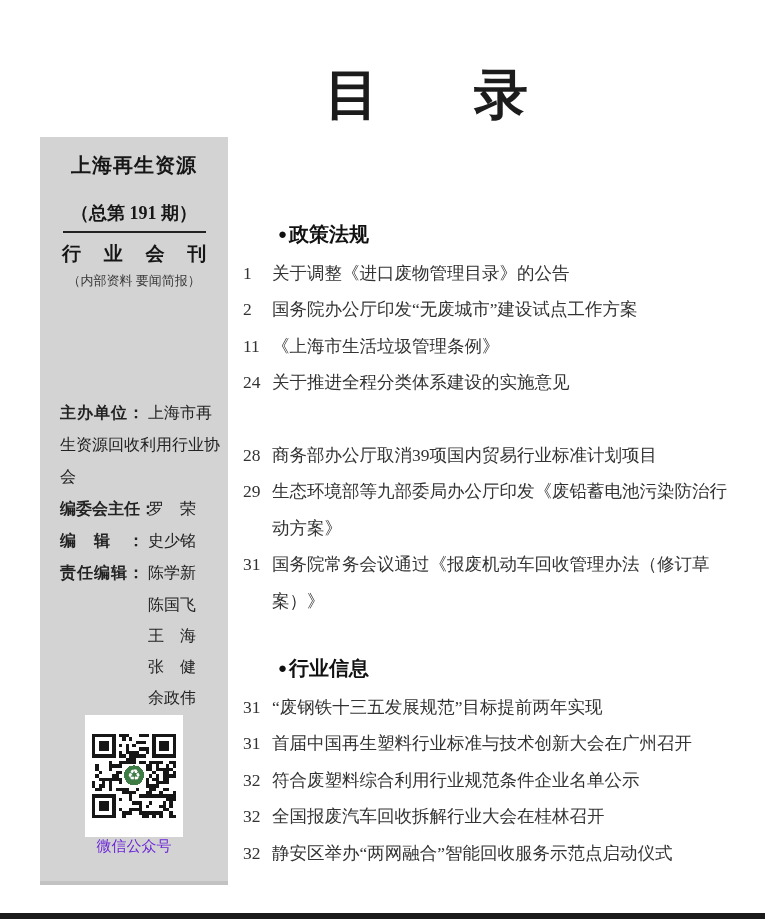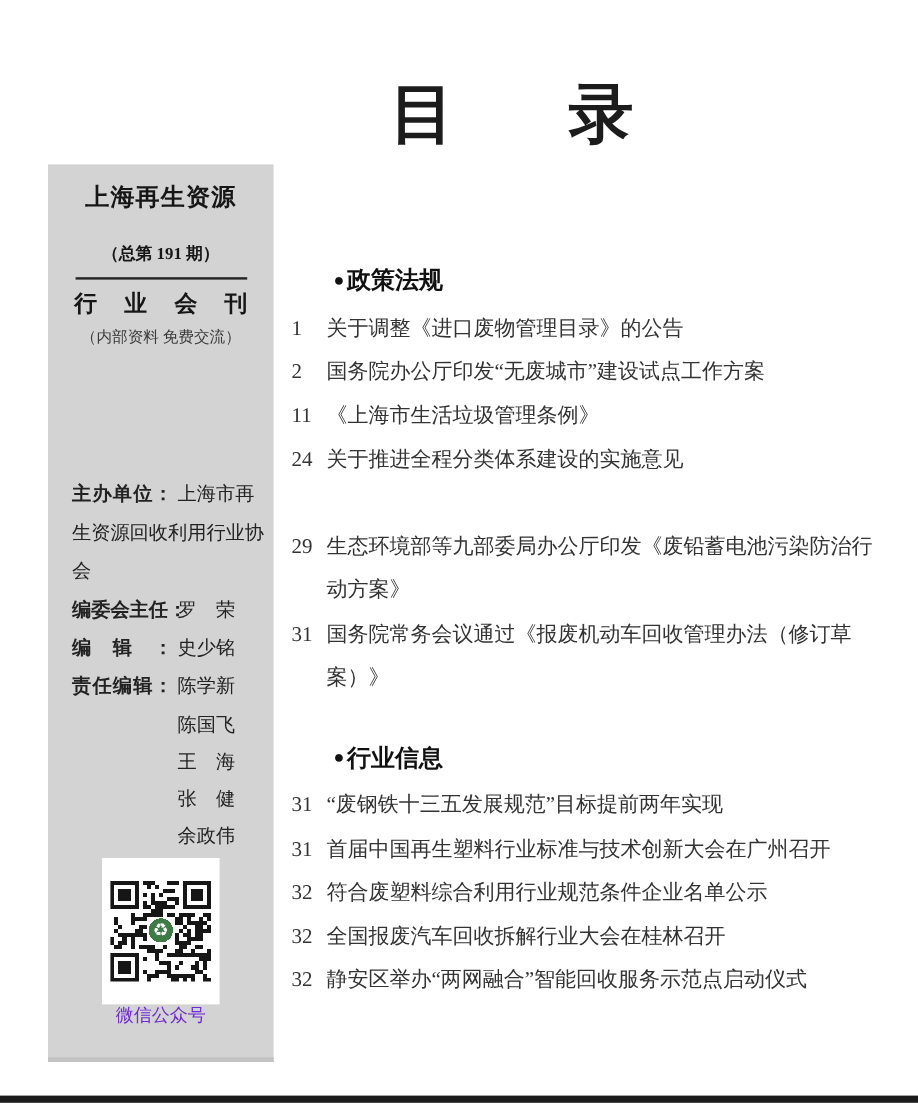--- a/index.html
+++ b/index.html
@@ -16,21 +16,21 @@
     font-size:54px;font-weight:700;color:#1c1c1c;line-height:1;
   }
   
   .sidebar{
     position:absolute;left:40px;top:137px;width:188px;height:748px;
     background:#d3d3d3;border-bottom:4px solid #c2c2c2;box-sizing:border-box;
   }
   .masthead{padding-top:16px;text-align:center;color:#161616;}
   .masthead .journal-name{font-size:20px;font-weight:700;line-height:24px;margin-bottom:14px;letter-spacing:1px;}
   .masthead .issue-line{font-size:18px;font-weight:700;line-height:24px;margin-bottom:14px;}
-  .masthead .total-line{font-size:14px;font-weight:700;line-height:24px;margin-top:24px;}
+  .masthead .total-line{font-size:18px;font-weight:700;line-height:24px;margin-top:24px;}
   .masthead-divider{width:143px;height:0;border-top:2px solid #222;margin:6px auto 8px auto;}
   .masthead .journal-type{font-size:19px;font-weight:700;letter-spacing:9px;line-height:26px;margin-bottom:4px;padding-left:9px;}
   .masthead .note{font-size:13px;color:#3a3a3a;line-height:20px;}
   .editorial{position:absolute;left:20px;top:260px;width:164px;font-size:16px;color:#222;}
   .ed-par{line-height:32px;margin:0 0 0 0;}
   .ed-label{
     display:inline-block;width:84px;margin-right:4px;
     font-weight:700;text-align:justify;text-align-last:justify;
     vertical-align:top;
   }
@@ -66,21 +66,21 @@
   <span>目</span>
   <span>录</span>
 </div>
 
 <aside class="sidebar">
   <div class="masthead">
     <div class="journal-name">上海再生资源</div>
     <div class="total-line">（总第 191 期）</div>
     <div class="masthead-divider"></div>
     <div class="journal-type">行 业 会 刊</div>
-    <div class="note">（内部资料  免费交流）</div>
+    <div class="note">（内部资料  要闻简报）</div>
   </div>
 
   <div class="editorial">
     <p class="ed-par">
       <span class="ed-label">主办单位：</span><span>上海市再生资源回收利用行业协会</span>
     </p>
     <div class="ed-row">
       <span class="ed-label">编委会主任：</span><span>罗　荣</span>
     </div>
     <div class="ed-row">
@@ -313,20 +313,24 @@
         <span class="pg">11</span>
         <span class="it">《上海市生活垃圾管理条例》</span>
       </div>
       <div class="toc-item">
         <span class="pg">24</span>
         <span class="it">关于推进全程分类体系建设的实施意见</span>
       </div>
     </section>
     <section class="toc-section">
       <div class="toc-item">
+        <span class="pg">28</span>
+        <span class="it">商务部办公厅取消39项国内贸易行业标准计划项目</span>
+      </div>
+      <div class="toc-item">
         <span class="pg">29</span>
         <span class="it">生态环境部等九部委局办公厅印发《废铅蓄电池污染防治行动方案》</span>
       </div>
       <div class="toc-item">
         <span class="pg">31</span>
         <span class="it">国务院常务会议通过《报废机动车回收管理办法（修订草案）》</span>
       </div>
     </section>
     <section class="toc-section">
       <div class="sec-header"><span class="bullet">●</span><span>行业信息</span></div>

